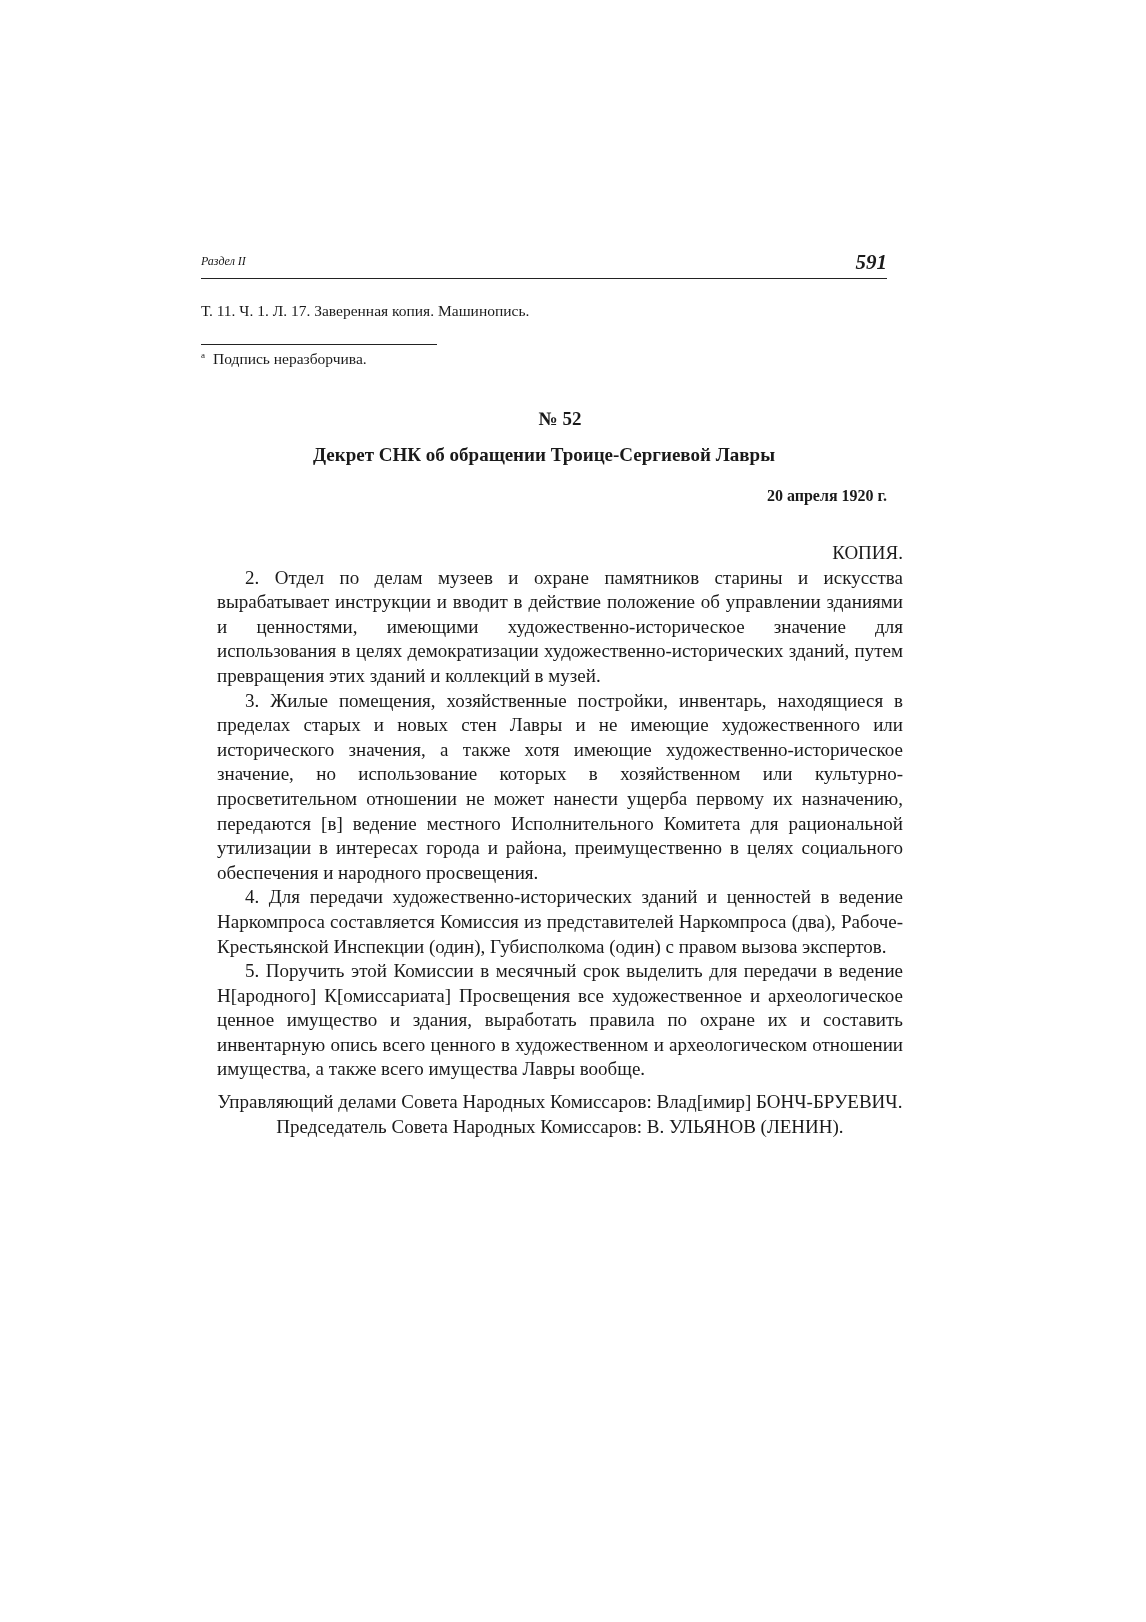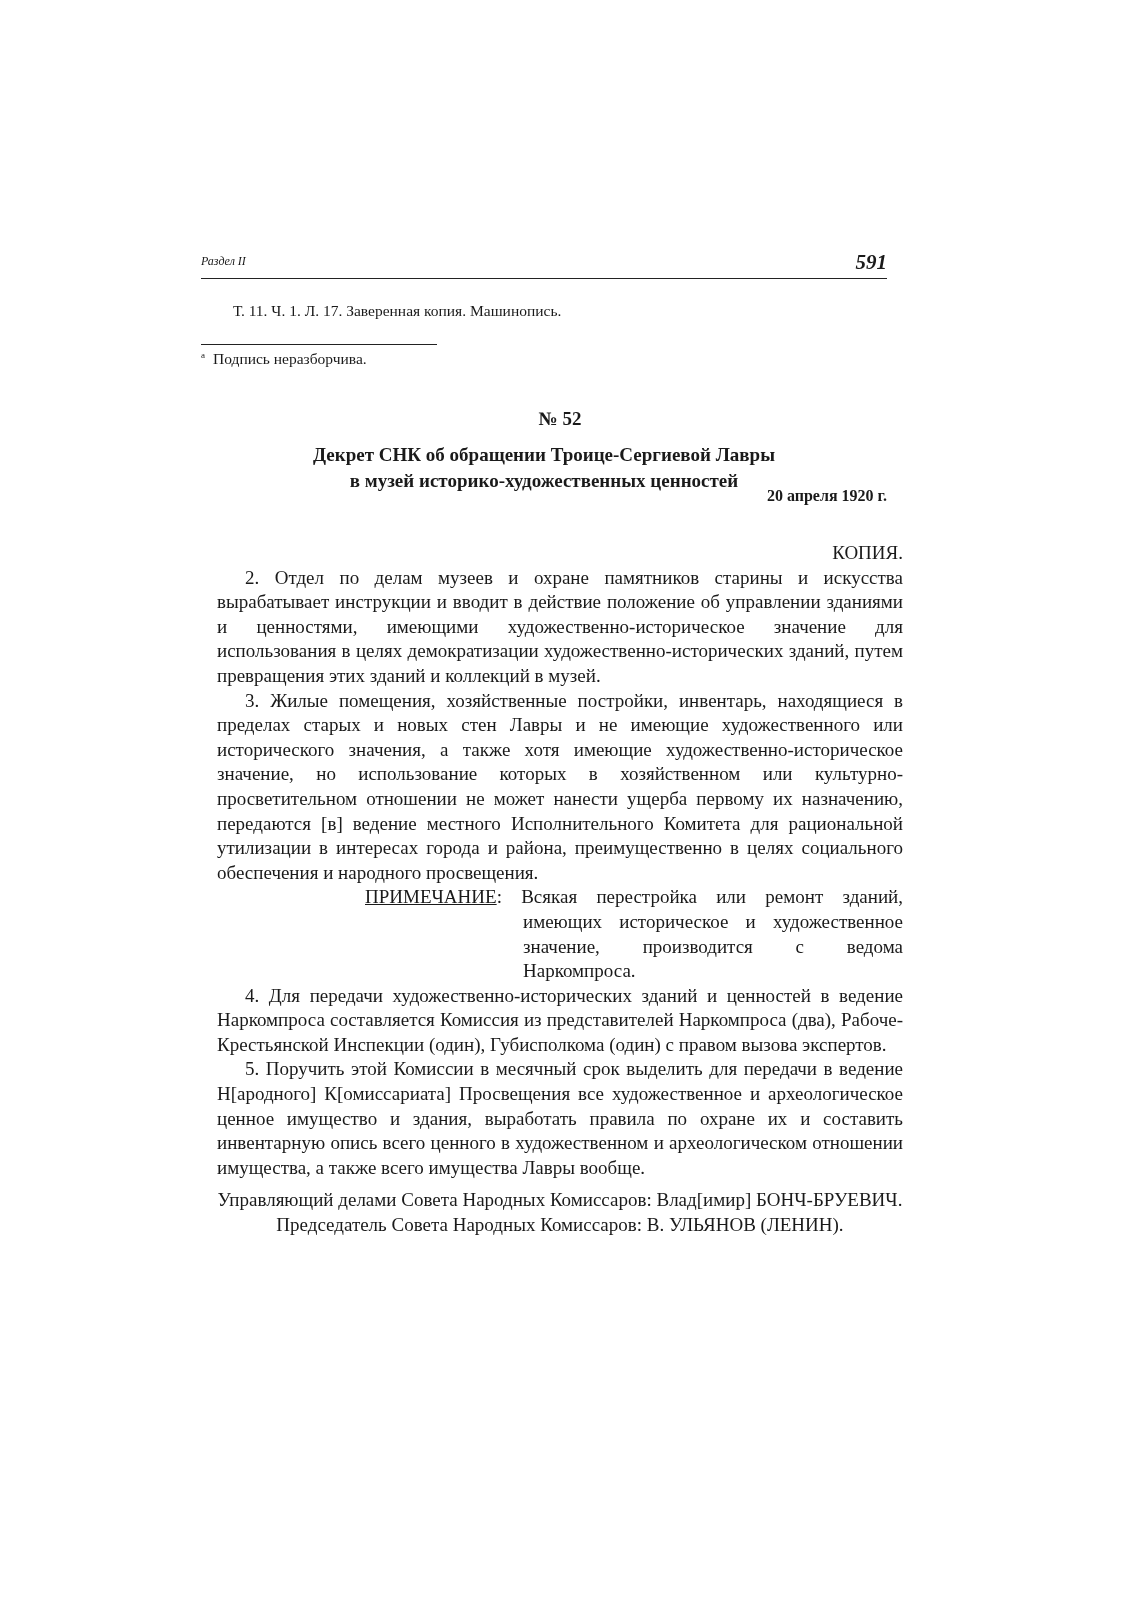--- a/index.html
+++ b/index.html
@@ -14,21 +14,21 @@
       border-bottom: 1.5px solid #222;
     }
     .section-title {
       position: absolute; left: 0; right: 0; top: 4px; 
       font-style: italic; font-size: 12px;
     }
     .page-number {
       position: absolute; right: 0; top: 0; font-style: italic; font-weight: bold;
       font-size: 21px;
     }
-    .archive-ref { position: absolute; top: 302px; left: 0; font-size: 15.5px; margin-left: 32px; }
+    .archive-ref { position: absolute; top: 302px; left: 0; font-size: 15.5px; }
     .fn-rule { position: absolute; top: 344px; left: 0; width: 236px; border-top: 1px solid #222; }
     .footnote { position: absolute; top: 350px; left: 0; font-size: 15.5px; }
     .footnote sup { font-size: 9px; vertical-align: top; margin-right: 8px; }
     .doc-number {
       position: absolute; top: 408px; left: 16px; width: 686px; text-align: center;
       font-weight: bold; font-size: 19px;
     }
     .doc-title {
       position: absolute; top: 442px; left: 0; width: 686px; text-align: center;
       font-weight: bold; font-size: 19px; line-height: 26px;
@@ -65,32 +65,28 @@
 
   <div class="fn-rule"></div>
   <div class="footnote">
     <sup>а</sup><span>Подпись неразборчива.</span>
   </div>
 
   <div class="doc-number">№  52</div>
 
   <div class="doc-title">
     <div>Декрет СНК об обращении Троице-Сергиевой Лавры</div>
-    <div>в музей историко-художественных ценностей</div>
   </div>
 
   <div class="doc-date">20 апреля 1920 г.</div>
 
   <div class="body-text">
     <div class="copy-mark">КОПИЯ.</div>
     <p class="para">2.  Отдел по делам музеев и охране памятников старины и искусства вырабатывает инструкции и вводит в действие положение об управлении зданиями и ценностями, имеющими художественно-историческое значение для использования в целях демократизации художественно-исторических зданий, путем превращения этих зданий и коллекций в музей.</p>
     <p class="para">3.  Жилые помещения, хозяйственные постройки, инвентарь, находящиеся в пределах старых и новых стен Лавры и не имеющие художественного или исторического значения, а также хотя имеющие художественно-историческое значение, но использование которых в хозяйственном или культурно-просветительном отношении не может нанести ущерба первому их назначению, передаются [в] ведение местного Исполнительного Комитета для рациональной утилизации в интересах города и района, преимущественно в целях социального обеспечения и народного просвещения.</p>
-    <div class="note-wrap">
-      <p class="note"><span class="note-label">ПРИМЕЧАНИЕ</span><span>: Всякая перестройка или ремонт зданий, имеющих историческое и художественное значение, производится с ведома Наркомпроса.</span></p>
-    </div>
     <p class="para">4.  Для передачи художественно-исторических зданий и ценностей в ведение Наркомпроса составляется Комиссия из представителей Наркомпроса (два), Рабоче-Крестьянской Инспекции (один), Губисполкома (один) с правом вызова экспертов.</p>
     <p class="para">5.  Поручить этой Комиссии в месячный срок выделить для передачи в ведение Н[ародного] К[омиссариата] Просвещения все художественное и археологическое ценное имущество и здания, выработать правила по охране их и составить инвентарную опись всего ценного в художественном и археологическом отношении имущества, а также всего имущества Лавры вообще.</p>
     <div class="signatures">
       <p>Управляющий делами Совета Народных Комиссаров: Влад[имир] БОНЧ-БРУЕВИЧ.</p>
       <p>Председатель Совета Народных Комиссаров: В. УЛЬЯНОВ (ЛЕНИН).</p>
     </div>
   </div>
 
 </div>
 

